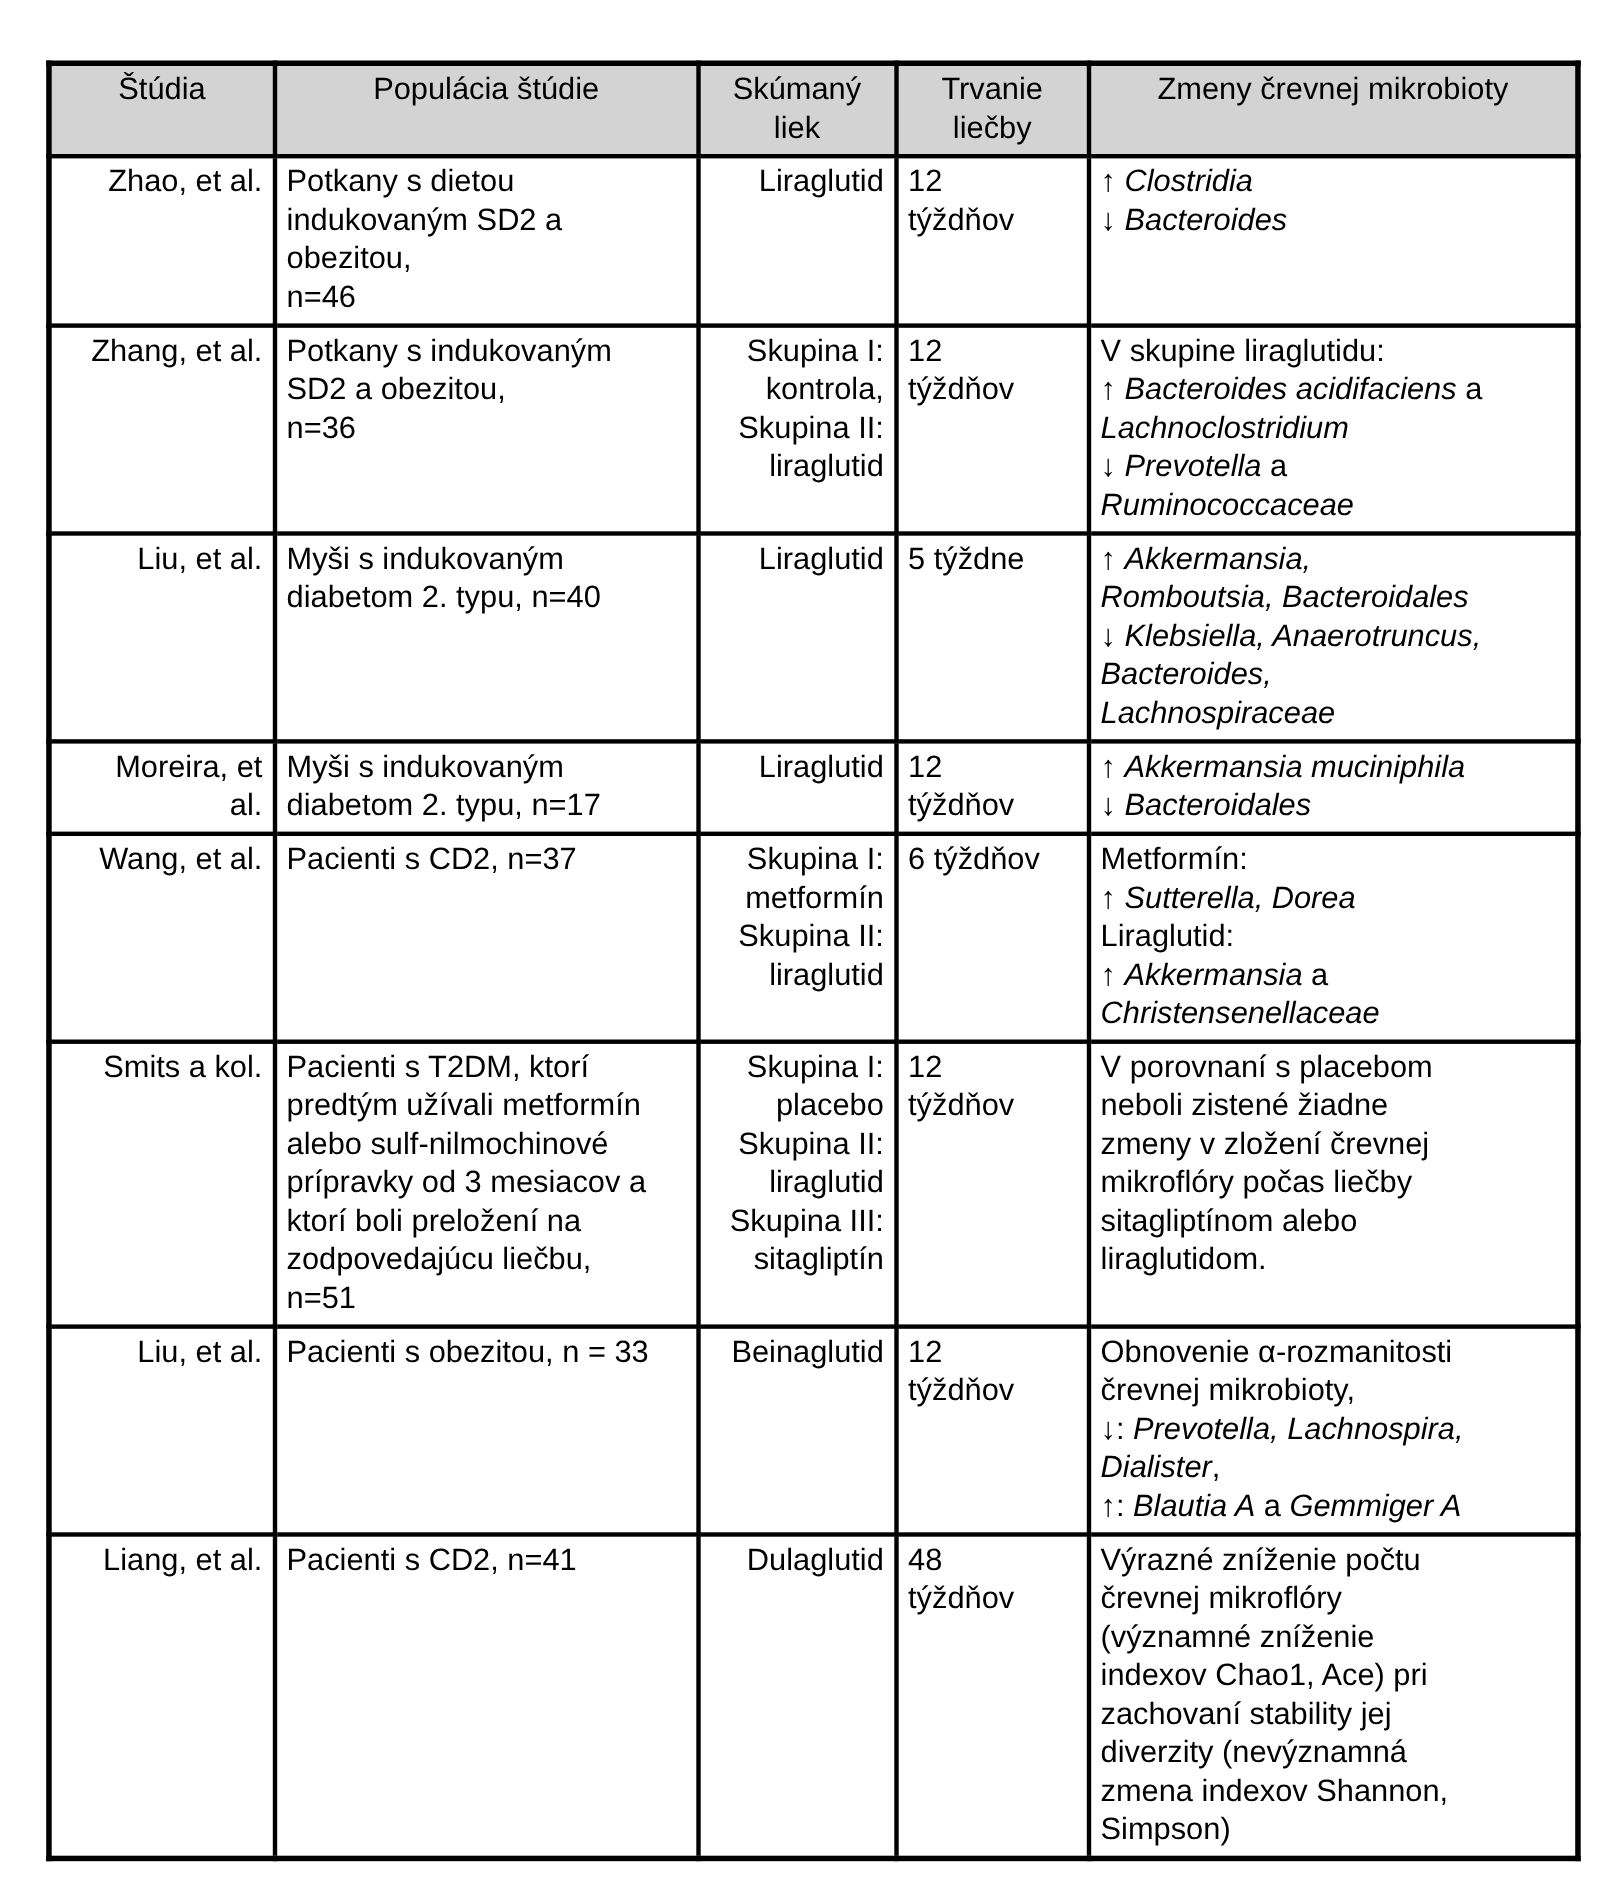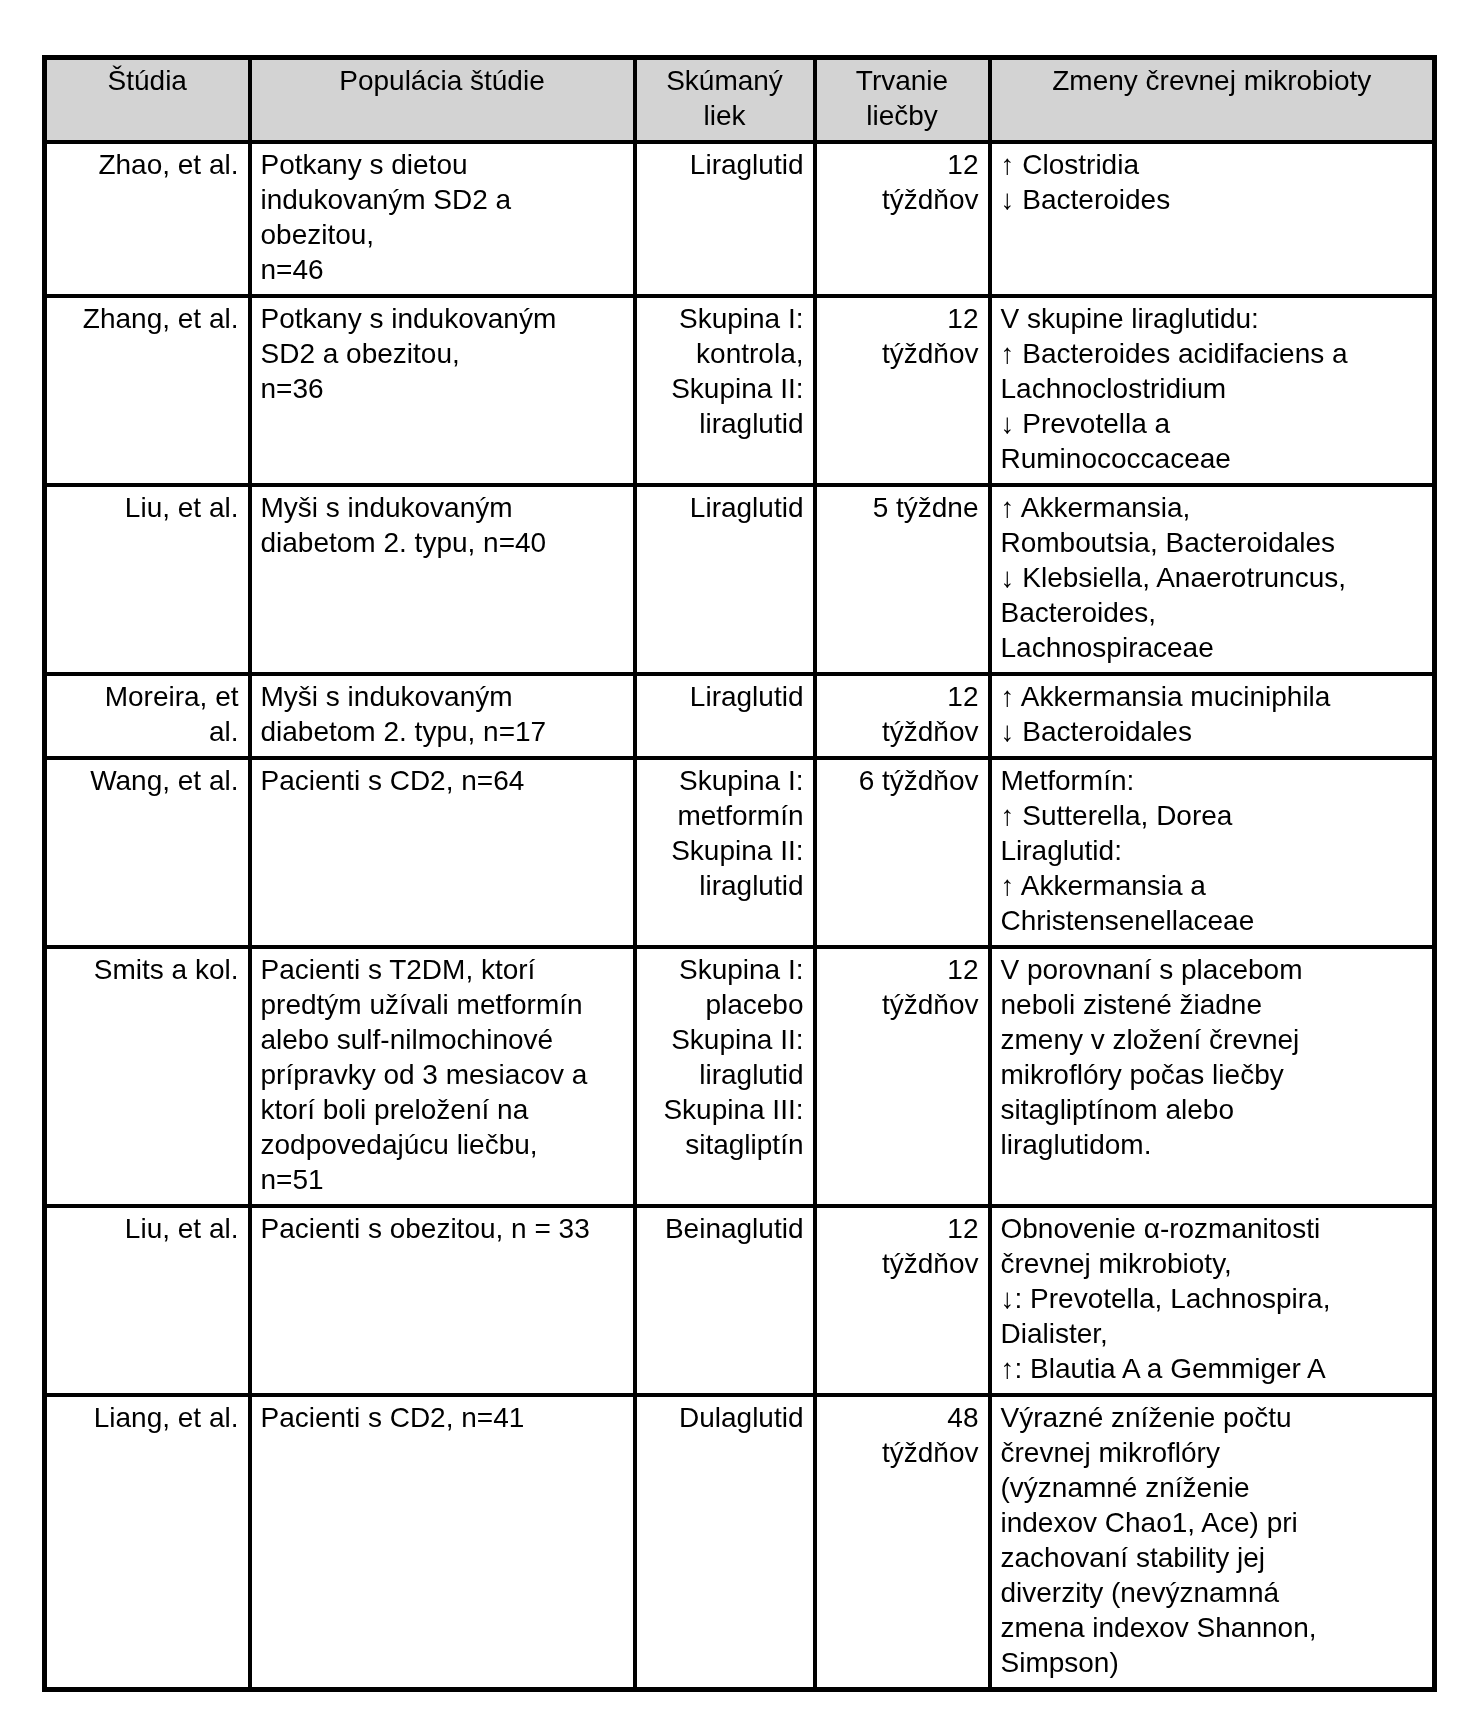--- a/index.html
+++ b/index.html
@@ -36,23 +36,23 @@
     overflow-wrap: break-word;
     font-weight: normal;
   }
   table.studies th {
     background: #d3d3d3;
     text-align: center;
   }
   td.col-study      { text-align: right; }
   td.col-population { text-align: left; }
   td.col-drug       { text-align: right; }
-  td.col-duration   { text-align: right; margin-top: 20px; }
+  td.col-duration   { text-align: left; margin-top: 20px; }
   td.col-changes    { text-align: left; }
-  .it { }
+  .it { font-style: italic; }
 </style>
 </head>
 <body>
 
 <div class="page">
   <table class="studies">
     <colgroup>
       <col style="width:205px">
       <col style="width:385px">
       <col style="width:180px">
@@ -118,21 +118,21 @@
           <td class="col-population">Myši s indukovaným
 diabetom 2. typu, n=17</td>
           <td class="col-drug">Liraglutid</td>
           <td class="col-duration">12
 týždňov</td>
           <td class="col-changes"><span>↑ </span><span class="it">Akkermansia muciniphila</span><span>
 ↓ </span><span class="it">Bacteroidales</span></td>
         </tr>
         <tr>
           <td class="col-study">Wang, et al.</td>
-          <td class="col-population">Pacienti s CD2, n=64</td>
+          <td class="col-population">Pacienti s CD2, n=37</td>
           <td class="col-drug">Skupina I:
 metformín
 Skupina II:
 liraglutid</td>
           <td class="col-duration">6 týždňov</td>
           <td class="col-changes"><span>Metformín:
 ↑ </span><span class="it">Sutterella, Dorea</span><span>
 Liraglutid:
 ↑ </span><span class="it">Akkermansia</span><span> a
 </span><span class="it">Christensenellaceae</span></td>

